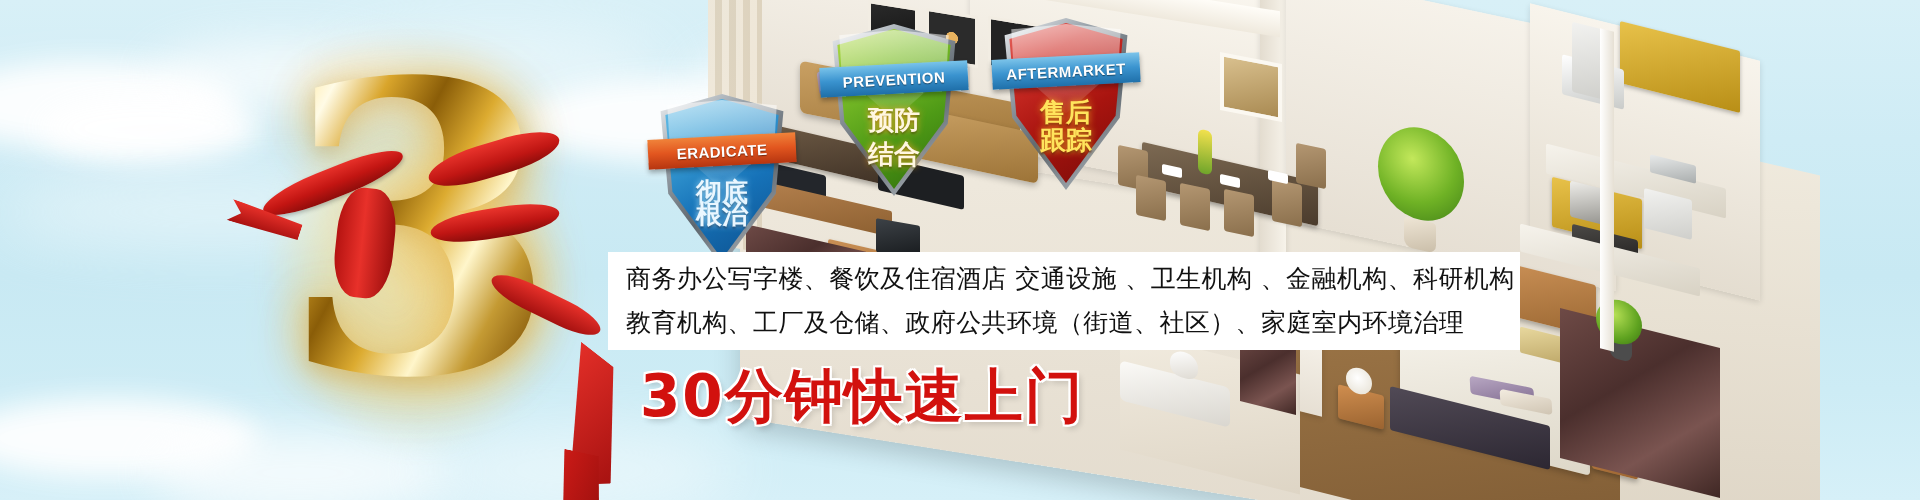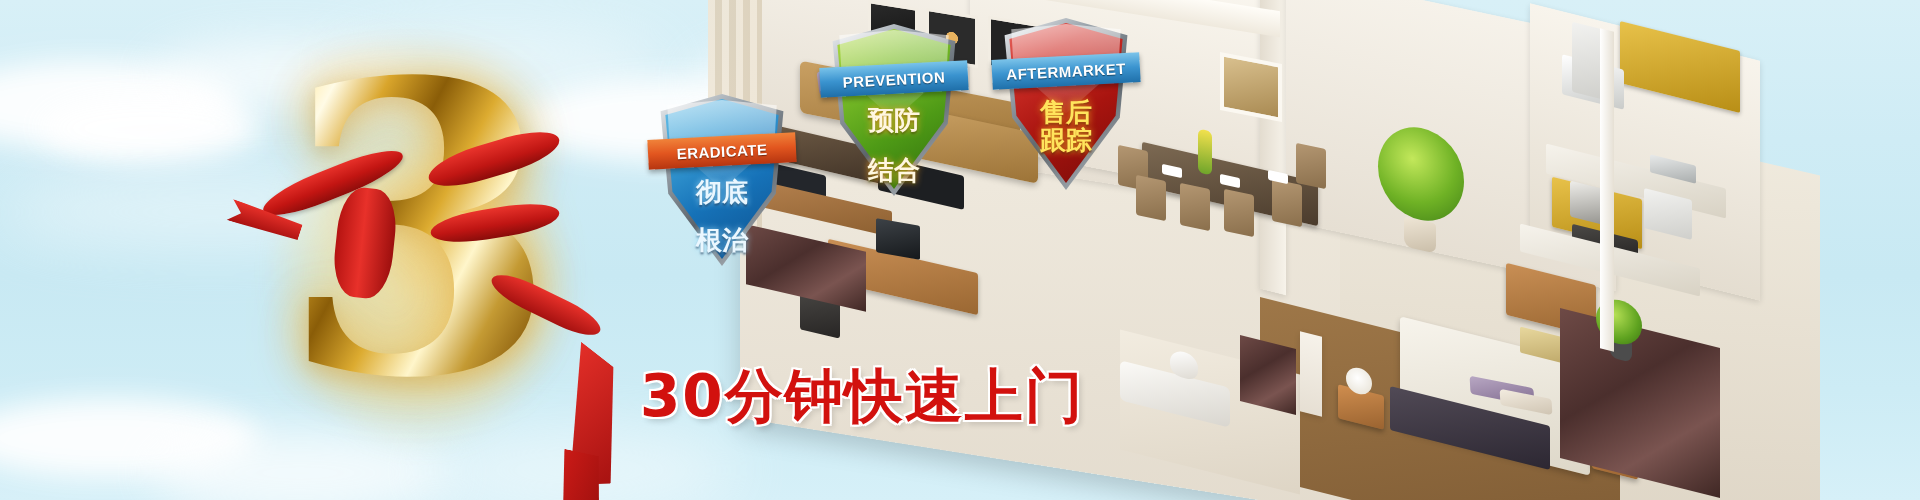--- a/index.html
+++ b/index.html
@@ -325,44 +325,48 @@
     <div class="ribbon rb5"></div>
     <div class="ribbon rb6"></div>
     <div class="ribbon rb7"></div>
   </div>
 
   <div class="shield" id="shield-eradicate">
     <div class="rim"></div>
     <div class="face"></div>
     <div class="gloss"></div>
     <div class="cn">彻底</div>
-    <div class="cn" style="top:132px;">根治</div>
+    <div class="cn" style="top:106px;">根治</div>
     <div class="band">
       <span>ERADICATE</span>
     </div>
   </div>
 
   <div class="shield" id="shield-prevention">
     <div class="rim"></div>
     <div class="face"></div>
     <div class="gloss"></div>
     <div class="cn">预防</div>
-    <div class="cn" style="top:132px;font-family:Liberation Serif, serif;">结合</div>
+    <div class="cn" style="top:116px;font-family:Liberation Serif, serif;">结合</div>
     <div class="band">
       <span>PREVENTION</span>
     </div>
   </div>
 
   <div class="shield" id="shield-aftermarket">
     <div class="rim"></div>
     <div class="face"></div>
     <div class="gloss"></div>
     <div class="cn">售后</div>
     <div class="cn" style="top:108px;">跟踪</div>
     <div class="band">
       <span>AFTERMARKET</span>
     </div>
   </div>
 
+  <div class="info-panel">
+    <div class="info-line">商务办公写字楼、餐饮及住宿酒店 交通设施 、卫生机构 、金融机构、科研机构</div>
+    <div class="info-line">教育机构、工厂及仓储、政府公共环境（街道、社区）、家庭室内环境治理</div>
+  </div>
 
   <div class="headline">30分钟快速上门</div>
 
 </div>
 
 </body></html>

